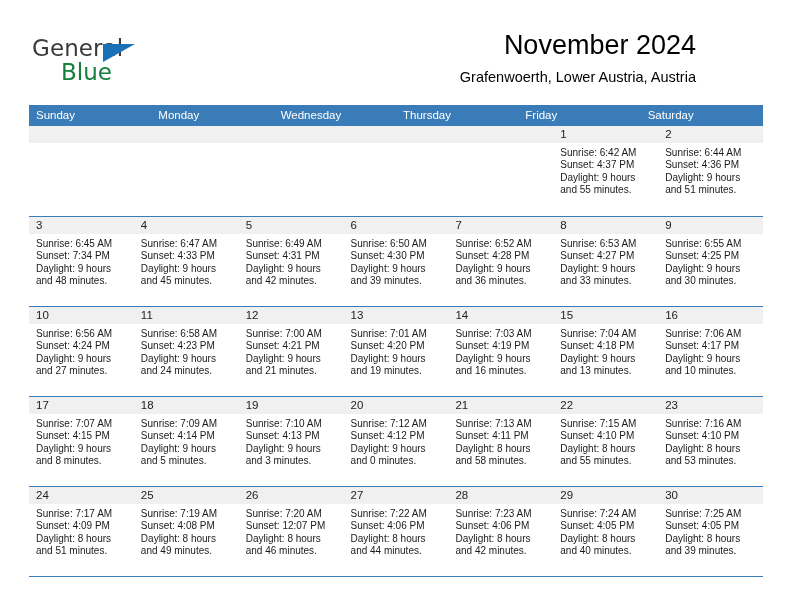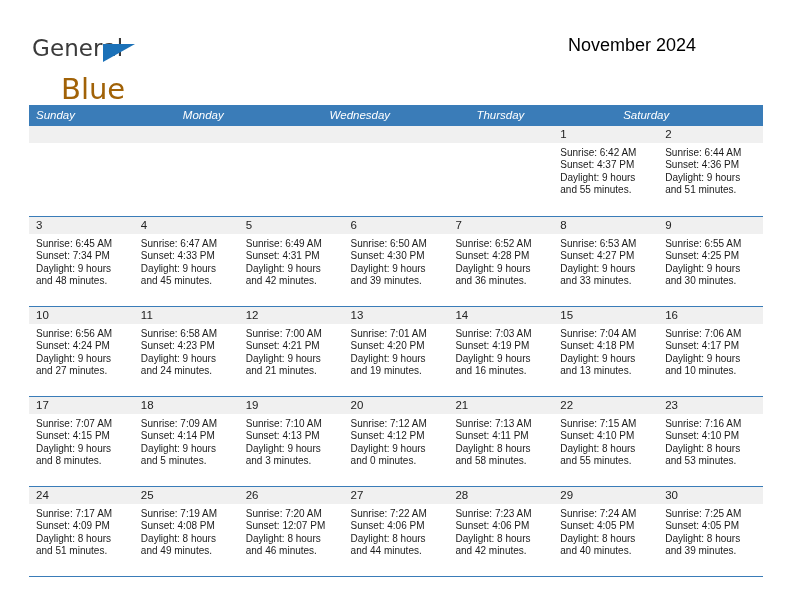--- a/index.html
+++ b/index.html
@@ -53,36 +53,35 @@
     top: 10px;
     width: 0;
     height: 0;
     border-left: 32px solid #1b71b8;
     border-bottom: 18px solid transparent;
   }
   .brand-blue {
     position: absolute;
     left: 31px;
     top: 24px;
-    font-size: 29px;
-    color: #a16207;
+    font-size: 23px;
+    color: #15803d;
     font-family: "DejaVu Sans", sans-serif;
     font-weight: 400;
     line-height: 28px;
-    margin-top: 17px;
   }
 
   .titles {
     position: absolute;
     right: 0;
     top: 0;
     text-align: right;
   }
   .cal-title {
-    font-size: 18px;
+    font-size: 27px;
     font-weight: 400;
     color: #000000;
     line-height: 34px;
     white-space: nowrap;
   }
   .cal-subtitle {
     margin-top: 6px;
     font-size: 14.5px;
     font-weight: 400;
     color: #000000;
@@ -104,21 +103,20 @@
   }
   .weekday {
     flex: 1 1 0;
     color: #ffffff;
     font-size: 11.5px;
     line-height: 21px;
     padding-left: 7px;
     box-sizing: border-box;
     white-space: nowrap;
     overflow: hidden;
-    font-style: italic;
   }
 
   .week-row {
     display: flex;
     height: 90px;
     border-top: 1.5px solid #3a7cb8;
     box-sizing: border-box;
   }
   .week-row.first {
     border-top: none;
@@ -168,31 +166,33 @@
   <div class="header">
 
     <div class="brand">
       <span class="brand-general">General</span>
       <span class="brand-triangle"></span>
       <span class="brand-blue">Blue</span>
     </div>
 
     <div class="titles">
       <div class="cal-title">November 2024</div>
+      <div class="cal-subtitle">Grafenwoerth, Lower Austria, Austria</div>
     </div>
 
   </div>
 
   <div class="calendar">
 
     <div class="weekday-row">
       <div class="weekday">Sunday</div>
       <div class="weekday">Monday</div>
       <div class="weekday">Wednesday</div>
       <div class="weekday">Thursday</div>
+      <div class="weekday">Friday</div>
       <div class="weekday">Saturday</div>
     </div>
 
     <div class="week-row first">
       <div class="day-cell empty">
         <div class="day-band">
             <div class="day-num"></div>
           </div>
       </div>
       <div class="day-cell empty">

